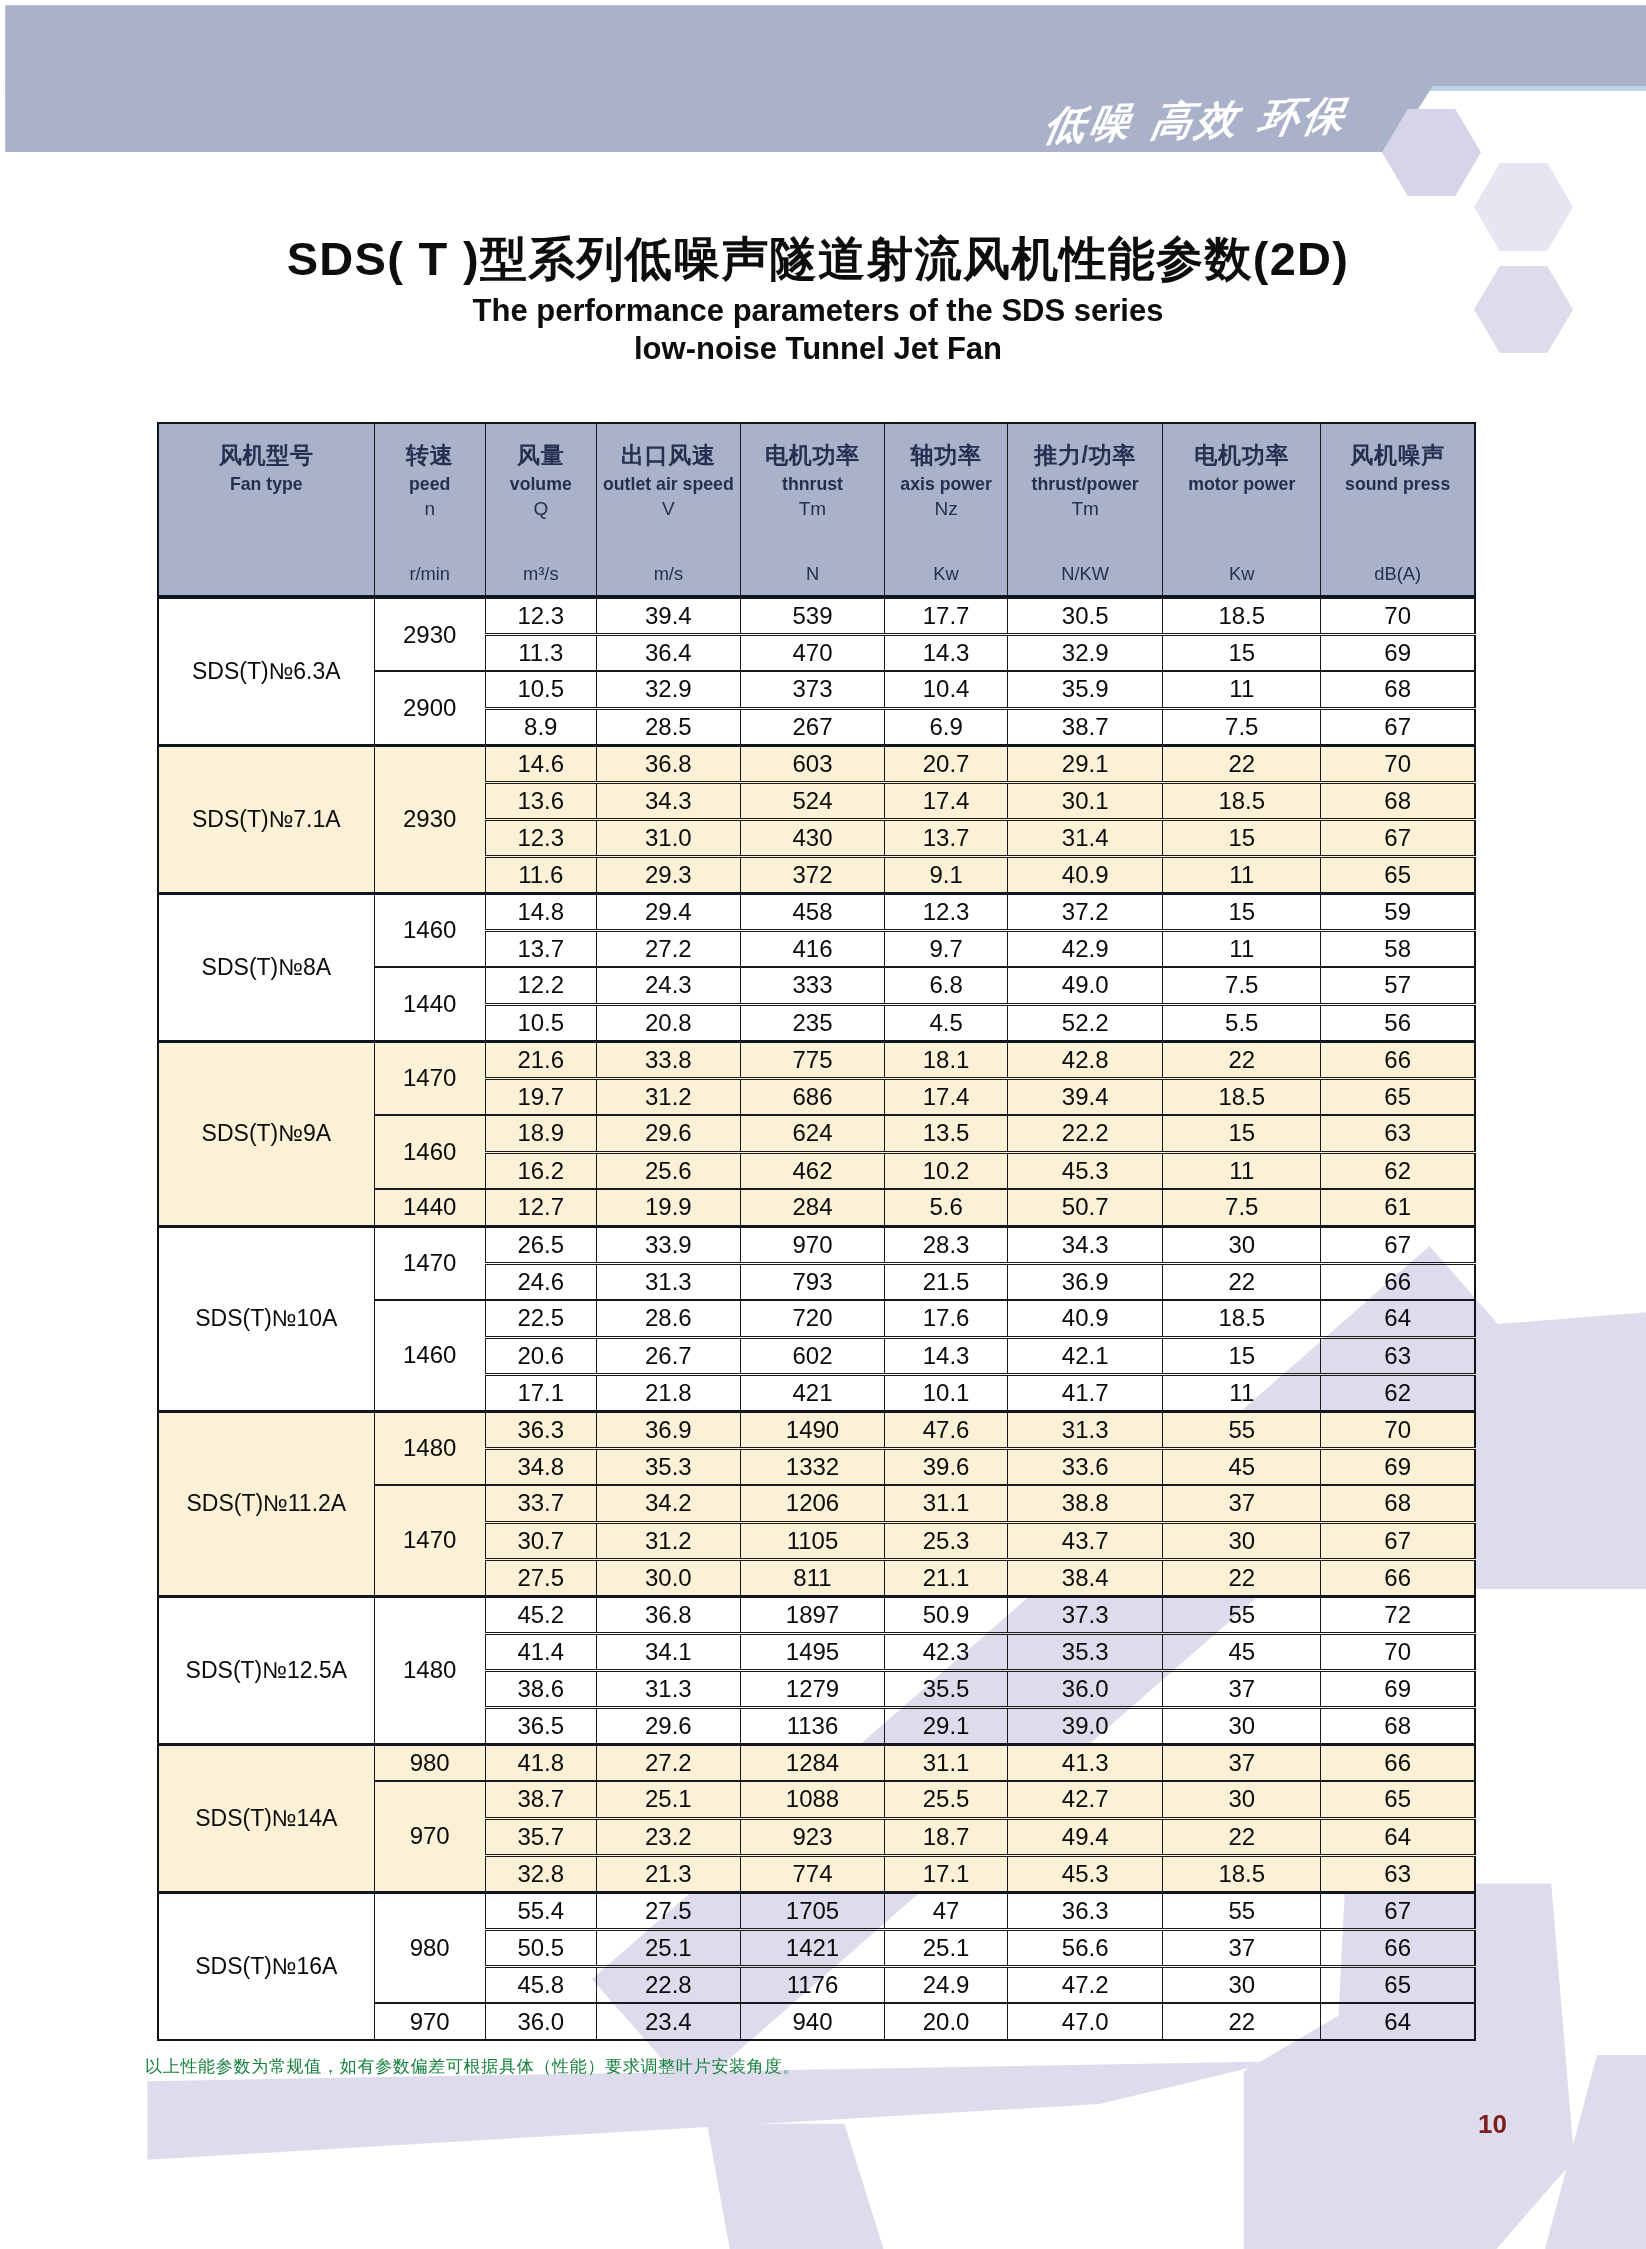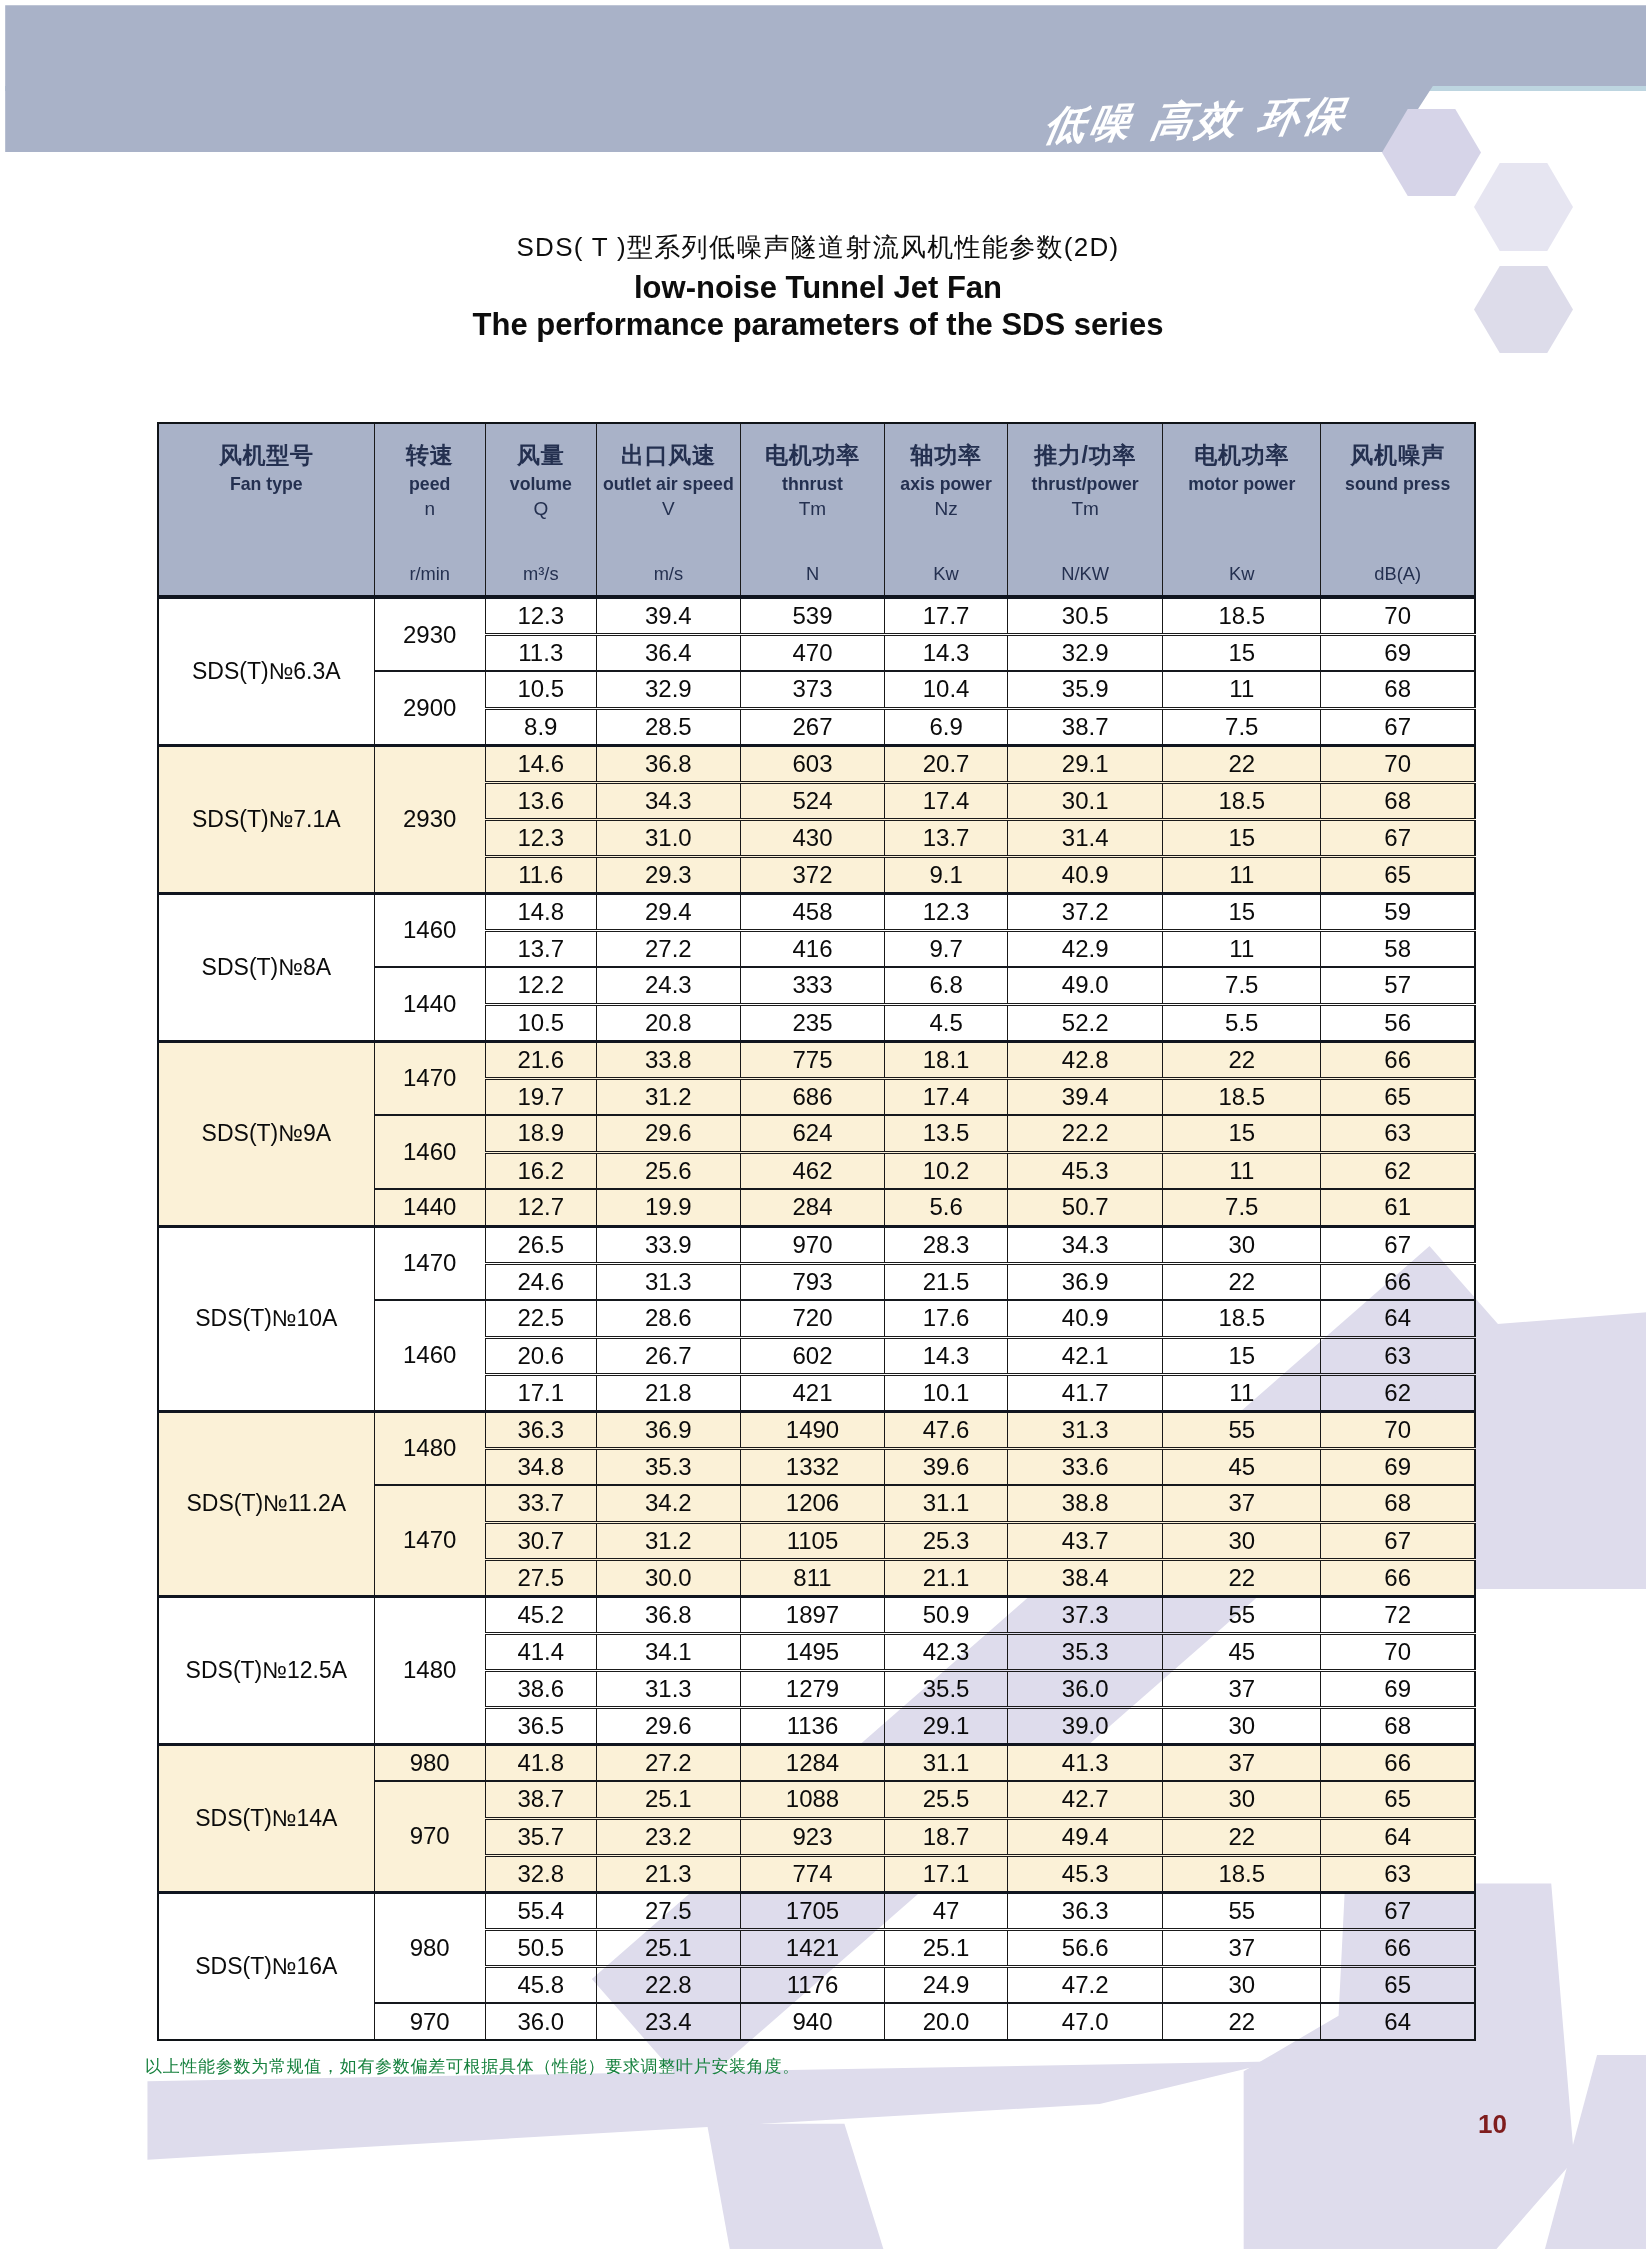--- a/index.html
+++ b/index.html
@@ -21,21 +21,21 @@
     font-family:"DejaVu Serif",serif;font-style:italic;font-weight:bold;
     font-size:41px;letter-spacing:3.3px;white-space:nowrap;
     transform:skewX(-12deg) rotate(-2deg);
   }
   .hex{position:absolute;z-index:3;clip-path:polygon(0 50%,26% 0,74% 0,100% 50%,74% 100%,26% 100%);}
   .hex-1{left:1382px;top:109px;width:99px;height:87px;background:var(--hex1);}
   .hex-2{left:1474px;top:163px;width:99px;height:88px;background:var(--hex2);}
   .hex-3{left:1474px;top:266px;width:99px;height:87px;background:var(--hex3);}
   
   .titles{position:absolute;left:157px;top:233px;width:1322px;text-align:center;z-index:4;color:#0d0d0d;}
-  .title-zh{font-size:26px;font-weight:normal;letter-spacing:1.3px;line-height:1.12;}
+  .title-zh{font-size:47px;font-weight:bold;letter-spacing:1.3px;line-height:1.12;}
   .title-en{font-size:31px;font-weight:bold;line-height:1.22;margin-top:6.5px;letter-spacing:0px;}
   
   table.perf{
     position:absolute;left:157px;top:422px;z-index:4;width:1319px;
     border-collapse:collapse;table-layout:fixed;
     border:2.6px solid #101418;
   }
   .perf th{
     background:var(--banner);color:#243050;vertical-align:top;padding:0;
     border-left:1.3px solid #1a1a1a;border-bottom:4.6px solid #10151f;
@@ -83,22 +83,22 @@
 <div class="accent-line"></div>
 <div class="band"></div>
 <div class="slogan">低噪 高效 环保</div>
 <div class="hex hex-1"></div>
 <div class="hex hex-2"></div>
 <div class="hex hex-3"></div>
 
 <div class="titles">
   <div class="title-zh">SDS( T )型系列低噪声隧道射流风机性能参数(2D)</div>
   <div class="title-en">
+    <div>The performance parameters of the SDS series</div>
     <div>low-noise Tunnel Jet Fan</div>
-    <div>The performance parameters of the SDS series</div>
   </div>
 </div>
 
 <table class="perf" id="perf-table">
   <colgroup>
     <col style="width:216px">
       <col style="width:111px">
       <col style="width:111px">
     <col style="width:144px">
       <col style="width:144px">

